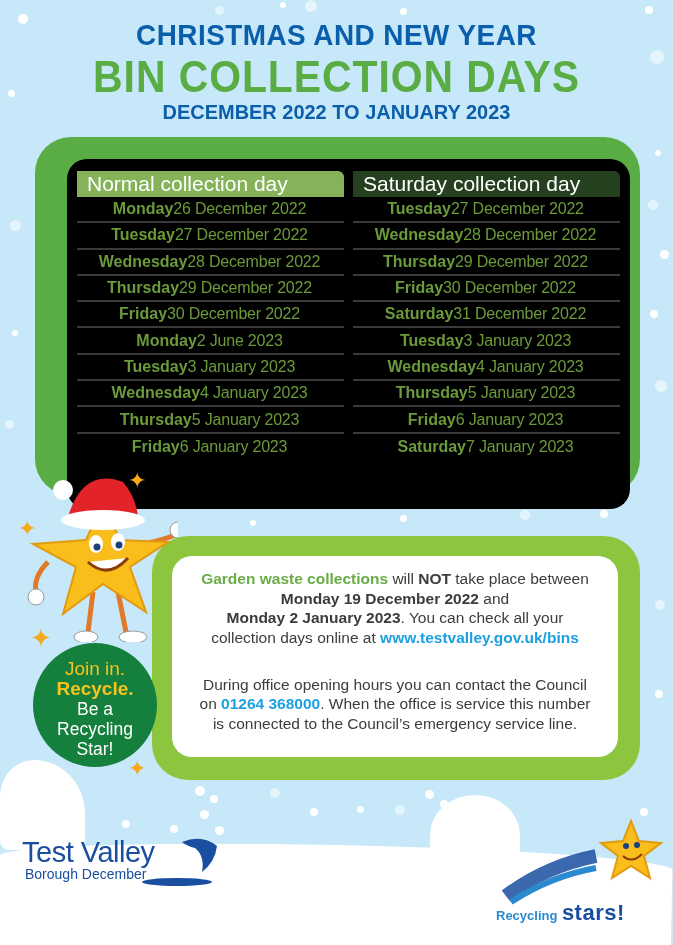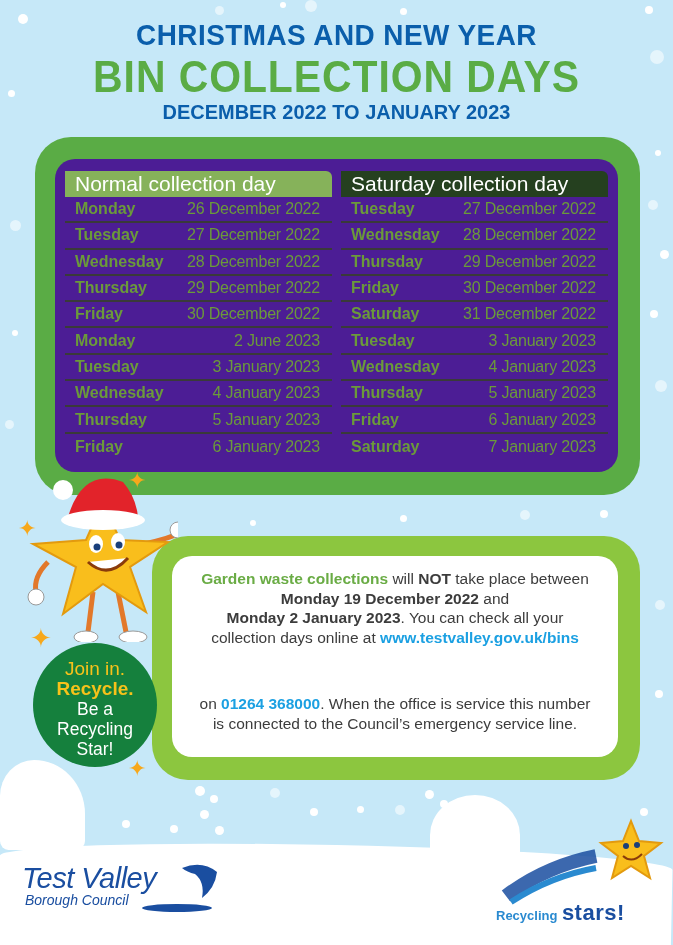--- a/index.html
+++ b/index.html
@@ -17,36 +17,36 @@
     }
     .title-1 { top: 18px; font-size: 30px; color: #0a5eab; letter-spacing: 0.5px; transform: scaleX(0.93); }
     .title-2 { top: 52px; font-size: 44px; color: #5aac45; letter-spacing: 1px; transform: scaleX(0.93); }
     .title-3 { top: 100px; font-size: 21px; color: #0a5eab; transform: scaleX(0.95); }
 
     .frame1 {
       position: absolute; left: 35px; top: 137px; width: 605px; height: 358px;
       background: #5aac45; border-radius: 36px;
     }
     .card1 {
-      position: absolute; left: 20px; top: 22px; width: 563px; height: 313px;
-      background: #4c1d95; border-radius: 20px;
+      position: absolute; left: 32px; top: 22px; width: 563px; height: 350px;
+      background: #000000; border-radius: 20px;
     }
     .col {
       position: absolute; top: 12px; width: 267px;
     }
     .col.left { left: 10px; }
     .col.right { left: 286px; }
     .col-header {
       height: 26px; line-height: 26px; color: #ffffff; font-size: 21px;
       padding-left: 10px; border-radius: 0 6px 0 0;
     }
     .col.left .col-header { background: #86b25a; }
     .col.right .col-header { background: #25401f; }
     .row {
-      height: 26.3px; display: flex; align-items: center; justify-content: space-between;
+      height: 26.3px; display: flex; align-items: center; justify-content: center;
       padding: 0 12px 0 10px; color: #6b9a3a; font-size: 16px;
       border-bottom: 2px solid #3a3a3a;
     }
     .row:last-child { border-bottom: none; }
     .row .day { font-weight: bold; }
     .row .date { font-weight: normal; letter-spacing: -0.2px; }
 
     .frame2 {
       position: absolute; left: 152px; top: 536px; width: 488px; height: 244px;
       background: #8cc63f; border-radius: 36px;
@@ -75,21 +75,21 @@
       background: #15803d; border-radius: 50%;
       text-align: center; color: #ffffff; font-size: 17.5px; line-height: 20px;
       padding-top: 16px; font-weight: bold;
     }
     .circle .yellow { color: #f7c21a; }
     .circle .big { font-size: 19px; }
     .circle .normal { font-weight: normal; }
 
     .sparkle { position: absolute; color: #f7a81b; font-size: 22px; line-height: 1; }
 
-    .logo-tv { position: absolute; left: 22px; top: 862px; font-style: italic; }
+    .logo-tv { position: absolute; left: 22px; top: 836px; }
     .logo-tv .big { font-size: 29px; color: #1a4ea0; letter-spacing: -0.5px; }
     .logo-tv .small { font-size: 14px; color: #1a4ea0; margin-left: 3px; margin-top: -3px; }
     .logo-rs { position: absolute; left: 496px; top: 816px; width: 170px; height: 110px; }
     .logo-rs .txt {
       position: absolute; left: 0; top: 84px; font-weight: bold; color: #1a4ea0;
     }
     .logo-rs .txt .a { font-size: 13px; color: #2a8ad0; }
     .logo-rs .txt .b { font-size: 22px; letter-spacing: 0.5px; }
   </style>
 </head>
@@ -236,21 +236,21 @@
   <div class="card2">
     <div>
       <span class="green">Garden waste collections</span><span> will </span><span class="bold">NOT</span><span> take place between</span><br>
       <span class="bold">Monday 19 December 2022</span><span> and</span><br>
       <span class="bold">Monday 2 January 2023</span><span>. You can check all your</span><br>
       <span>collection days online at </span><span class="link">www.testvalley.gov.uk/bins</span>
     </div>
     <div class="gap"></div>
     <div>
       <br>
-      <br>
+      <span>During office opening hours you can contact the Council</span><br>
       <span>on </span><span class="link">01264 368000</span><span>. When the office is service this number</span><br>
       <span>is connected to the Council’s emergency service line.</span>
     </div>
   </div>
 </div>
 
 <svg class="mascot" viewBox="0 0 170 180">
 
   <path d="M40 100 Q25 115 28 130" stroke="#e2782a" stroke-width="5" fill="none"></path>
   <path d="M120 85 Q150 80 170 72" stroke="#e2782a" stroke-width="5" fill="none"></path>
@@ -284,21 +284,21 @@
 <div class="circle">
   <div class="yellow normal big">Join in.</div>
   <div class="yellow big">Recycle.</div>
   <div class="normal">Be a</div>
   <div class="normal">Recycling</div>
   <div class="normal">Star!</div>
 </div>
 
 <div class="logo-tv">
   <div class="big">Test Valley</div>
-  <div class="small">Borough Council</div>
+  <div class="small">Borough December</div>
   <svg width="45" height="40" viewBox="0 0 45 40" style="position:absolute;left:155px;top:-2px;">
     <path d="M5 8 Q25 0 40 12 Q38 28 25 38 Q28 22 18 14 Q10 12 5 8 Z" fill="#1a4ea0"></path>
   </svg>
   <svg width="80" height="12" viewBox="0 0 80 12" style="position:absolute;left:110px;top:40px;">
     <ellipse cx="45" cy="6" rx="35" ry="4" fill="#1a4ea0"></ellipse>
   </svg>
 </div>
 
 <div class="logo-rs">
   <svg width="170" height="90" viewBox="0 0 170 90" style="position:absolute;left:0;top:0;">

